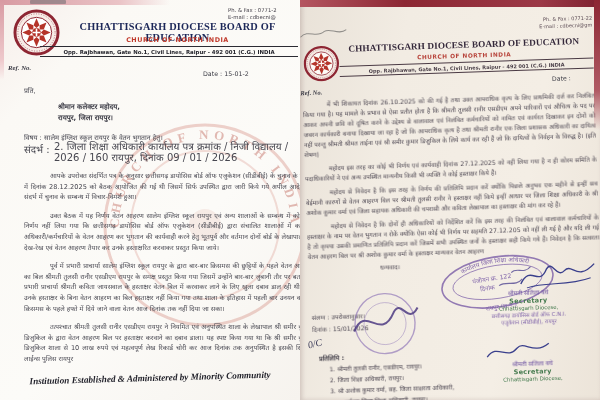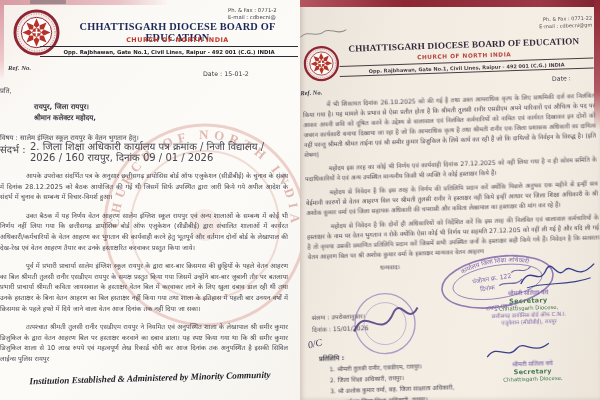--- a/index.html
+++ b/index.html
@@ -26,21 +26,21 @@
   .rdoc .church{left:38px;top:53px;width:258px;font-size:5.8px;color:#b8453c}
   .addrbar{position:absolute;text-align:center;font-weight:bold;padding:1.5px 0}
   .ldoc .addrbar{left:40px;top:46px;width:258px;font-size:5.4px;color:#26262e;border-top:1.4px solid #2b2b33;border-bottom:1.4px solid #2b2b33}
   .rdoc .addrbar{left:42px;top:62px;width:254px;font-size:5px;color:#4a3f48;border-top:1.2px solid #4a3a44;border-bottom:1.2px solid #4a3a44}
   .ref-label{position:absolute;font-family:"Liberation Serif",serif;font-style:italic;font-weight:bold;color:#3a3a44}
   .ldoc .ref-label{left:8px;top:64px;font-size:6.8px}
   .rdoc .ref-label{left:2px;top:84px;font-size:6.4px}
   .daterow{position:absolute;white-space:nowrap;color:#3a3a44}
   .ldoc .daterow{left:203px;top:70px;font-size:6.3px}
   .rdoc .daterow{left:254px;top:78px;font-size:6.2px}
-  .lbody{position:absolute;left:0;top:86px;width:288px;color:#474750}
+  .lbody{position:absolute;left:24px;top:86px;width:288px;color:#474750}
   .salut{font-size:6.8px}
   .addressee{margin:7px 0 0 34px;line-height:11px;font-size:7px;font-weight:bold;color:#3c3c46}
   .subject{margin-top:9px;font-size:6.8px}
   .refs{display:flex;font-size:10px}
   .refs .rlabel{width:28px;flex:none}
   .refs .rlines{line-height:10.5px;margin-left:2px}
   .para{margin-top:8px;text-align:justify;text-indent:26px;font-size:6.6px;line-height:10.6px;filter:blur(.2px)}
   .ldoc .footer{position:absolute;left:0;top:373px;width:300px;text-align:center;font-family:"Liberation Serif",serif;font-style:italic;font-weight:bold;font-size:9.2px;color:#23232c;transform:rotate(-1.6deg)}
   .wm{position:absolute;left:95px;top:115px;pointer-events:none}
   .rdoc-inner{position:absolute;left:0;top:0;width:300px;height:400px;transform:rotate(-1.9deg);transform-origin:160px 140px}
@@ -131,22 +131,22 @@
     <div class="addrbar">Opp. Rajbhawan, Gate No.1, Civil Lines, Raipur - 492 001 (C.G.) INDIA</div>
     <div class="ref-label">Ref. No.</div>
     <div class="daterow">
       <span>Date :</span>
       <span>15-01-2</span>
     </div>
 
     <div class="lbody hindi">
       <div class="salut">प्रति,</div>
       <div class="addressee">
+        <div>श्रीमान कलेक्टर महोदय,</div>
         <div>रायपुर, जिला रायपुर।</div>
-        <div>श्रीमान कलेक्टर महोदय,</div>
       </div>
       <div class="subject">विषय : सालेम इंग्लिश स्कूल रायपुर के वेतन भुगतान हेतु।</div>
       <div class="refs">
         <div class="rlabel">संदर्भ :</div>
         <div class="rlines">
           <div>2. जिला शिक्षा अधिकारी कार्यालय पत्र क्रमांक / निजी विद्यालय / 2026 / 160 रायपुर, दिनांक 09 / 01 / 2026</div>
         </div>
       </div>
       <div class="para">आपके उपरोक्त संदर्भित पत्र के अनुसार छत्तीसगढ़ डायोसिस बोर्ड ऑफ एजुकेशन (सीडीबीई) के चुनाव के संबंध में दिनांक 28.12.2025 को बैठक आयोजित की गई थी जिसमें सिर्फ उपस्थित द्वारा जारी किये गये अपील आदेश के संदर्भ में चुनाव के सम्बन्ध में विचार-विमर्श हुआ।</div>
       <div class="para">उक्त बैठक में यह निर्णय वेतन आहरण सालेम इंग्लिश स्कूल रायपुर एवं अन्य शालाओं के सम्बन्ध में कोई भी निर्णय नहीं लिया गया कि छत्तीसगढ़ डायोसिस बोर्ड ऑफ एजुकेशन (सीडीबीई) द्वारा संचालित शालाओं में कार्यरत अधिकारी/कर्मचारियों के वेतन आहरण कर भुगतान की कार्यवाही करने हेतु भूतपूर्व और वर्तमान दोनों बोर्ड के लेखापाल की देख-रेख एवं वेतन आहरण तैयार कर उनके हस्ताक्षरित करवाकर प्रस्तुत किया जाये।</div>

